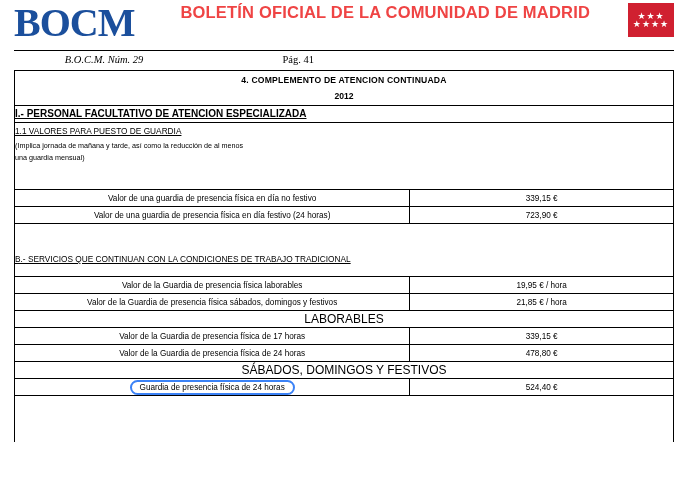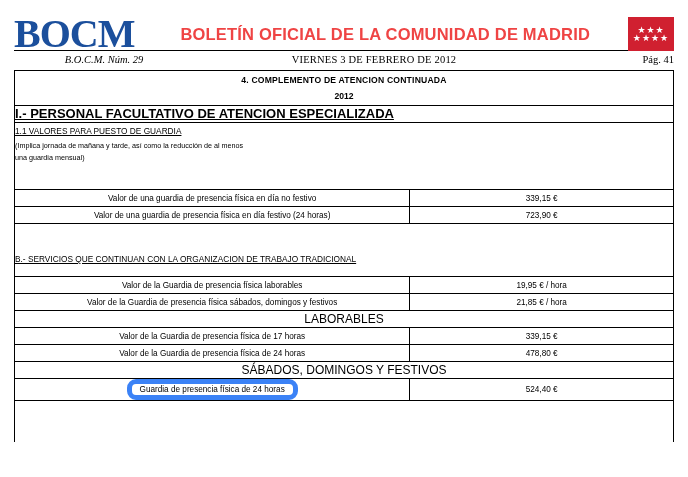--- a/index.html
+++ b/index.html
@@ -12,22 +12,21 @@
     height: 477px;
     font-family: "Liberation Serif", serif;
     color: #000;
     overflow: hidden;
     position: relative;
   }
 
   
   .masthead {
     display: flex;
-    align-items: center;
-    padding: 28px 14px 6px 14px;
+    padding: 3px 14px 6px 14px;
     height: 46px;
     box-sizing: border-box;
   }
   .bocm-logo {
     font-family: "Liberation Serif", serif;
     font-weight: bold;
     font-size: 40px;
     letter-spacing: -1px;
     color: #1b4f9c;
     line-height: 40px;
@@ -112,21 +111,21 @@
     font-size: 8.6px;
     letter-spacing: 0.2px;
   }
   .c-year {
     text-align: center;
     font-weight: bold;
     font-size: 8.6px;
   }
   .sec-head {
     font-weight: bold;
-    font-size: 13px;
+    font-size: 10px;
     padding-left: 5px;
     text-decoration: underline;
   }
   .sub-head {
     font-size: 8.3px;
     padding-left: 7px;
     text-decoration: underline;
   }
   .sub-head2 {
     font-size: 8.3px;
@@ -154,21 +153,21 @@
   .val {
     text-align: center;
     font-size: 8.2px;
   }
   .bt { border-top: 1px solid #000; }
   .bb { border-bottom: 1px solid #000; }
   .bl { border-left: 1px solid #000; }
 
   .hl-box {
     display: inline-block;
-    border: 5px solid #3b82f6;
+    border: 2px solid #3b82f6;
     border-radius: 9px;
     padding: 1px 8px;
     font-size: 8.2px;
   }
   .spacer-row td { height: 9px; }
   .gap-row td { height: 26px; }
 </style>
 </head>
 <body>
 
@@ -178,21 +177,20 @@
   <div class="region-mark">
     <div class="stars">★★★</div>
     <div class="stars row2">★★★★</div>
   </div>
 </div>
 
 <div class="rule"></div>
 
 <div class="folio">
   <div class="left">B.O.C.M. Núm. 29</div>
-  <div class="center">VIERNES 3 DE FEBRERO DE 2012</div>
   <div class="right">Pág. 41</div>
 </div>
 
 <div class="doc">
   <table class="tbl">
     <colgroup>
       <col style="width:60%">
       <col style="width:40%">
     </colgroup>
     <tbody>
@@ -230,21 +228,21 @@
       <tr class="row-h">
         <td class="label-c bb">Valor de una guardia de presencia física en día festivo (24 horas)</td>
         <td class="val bb bl">723,90 €</td>
       </tr>
 
       <tr class="gap-row">
         <td colspan="2"></td>
       </tr>
 
       <tr class="row-h">
-        <td class="sub-head2" colspan="2">B.- SERVICIOS QUE CONTINUAN CON LA ORGANIZACION DE TRABAJO TRADICIONAL</td>
+        <td class="sub-head2" colspan="2">B.- SERVICIOS QUE CONTINUAN CON LA CONDICIONES DE TRABAJO TRADICIONAL</td>
       </tr>
 
       <tr class="spacer-row">
         <td colspan="2"></td>
       </tr>
 
       <tr class="row-h">
         <td class="label-c bt bb">Valor de la Guardia de presencia física  laborables</td>
         <td class="val bt bb bl">19,95 € / hora</td>
       </tr>

